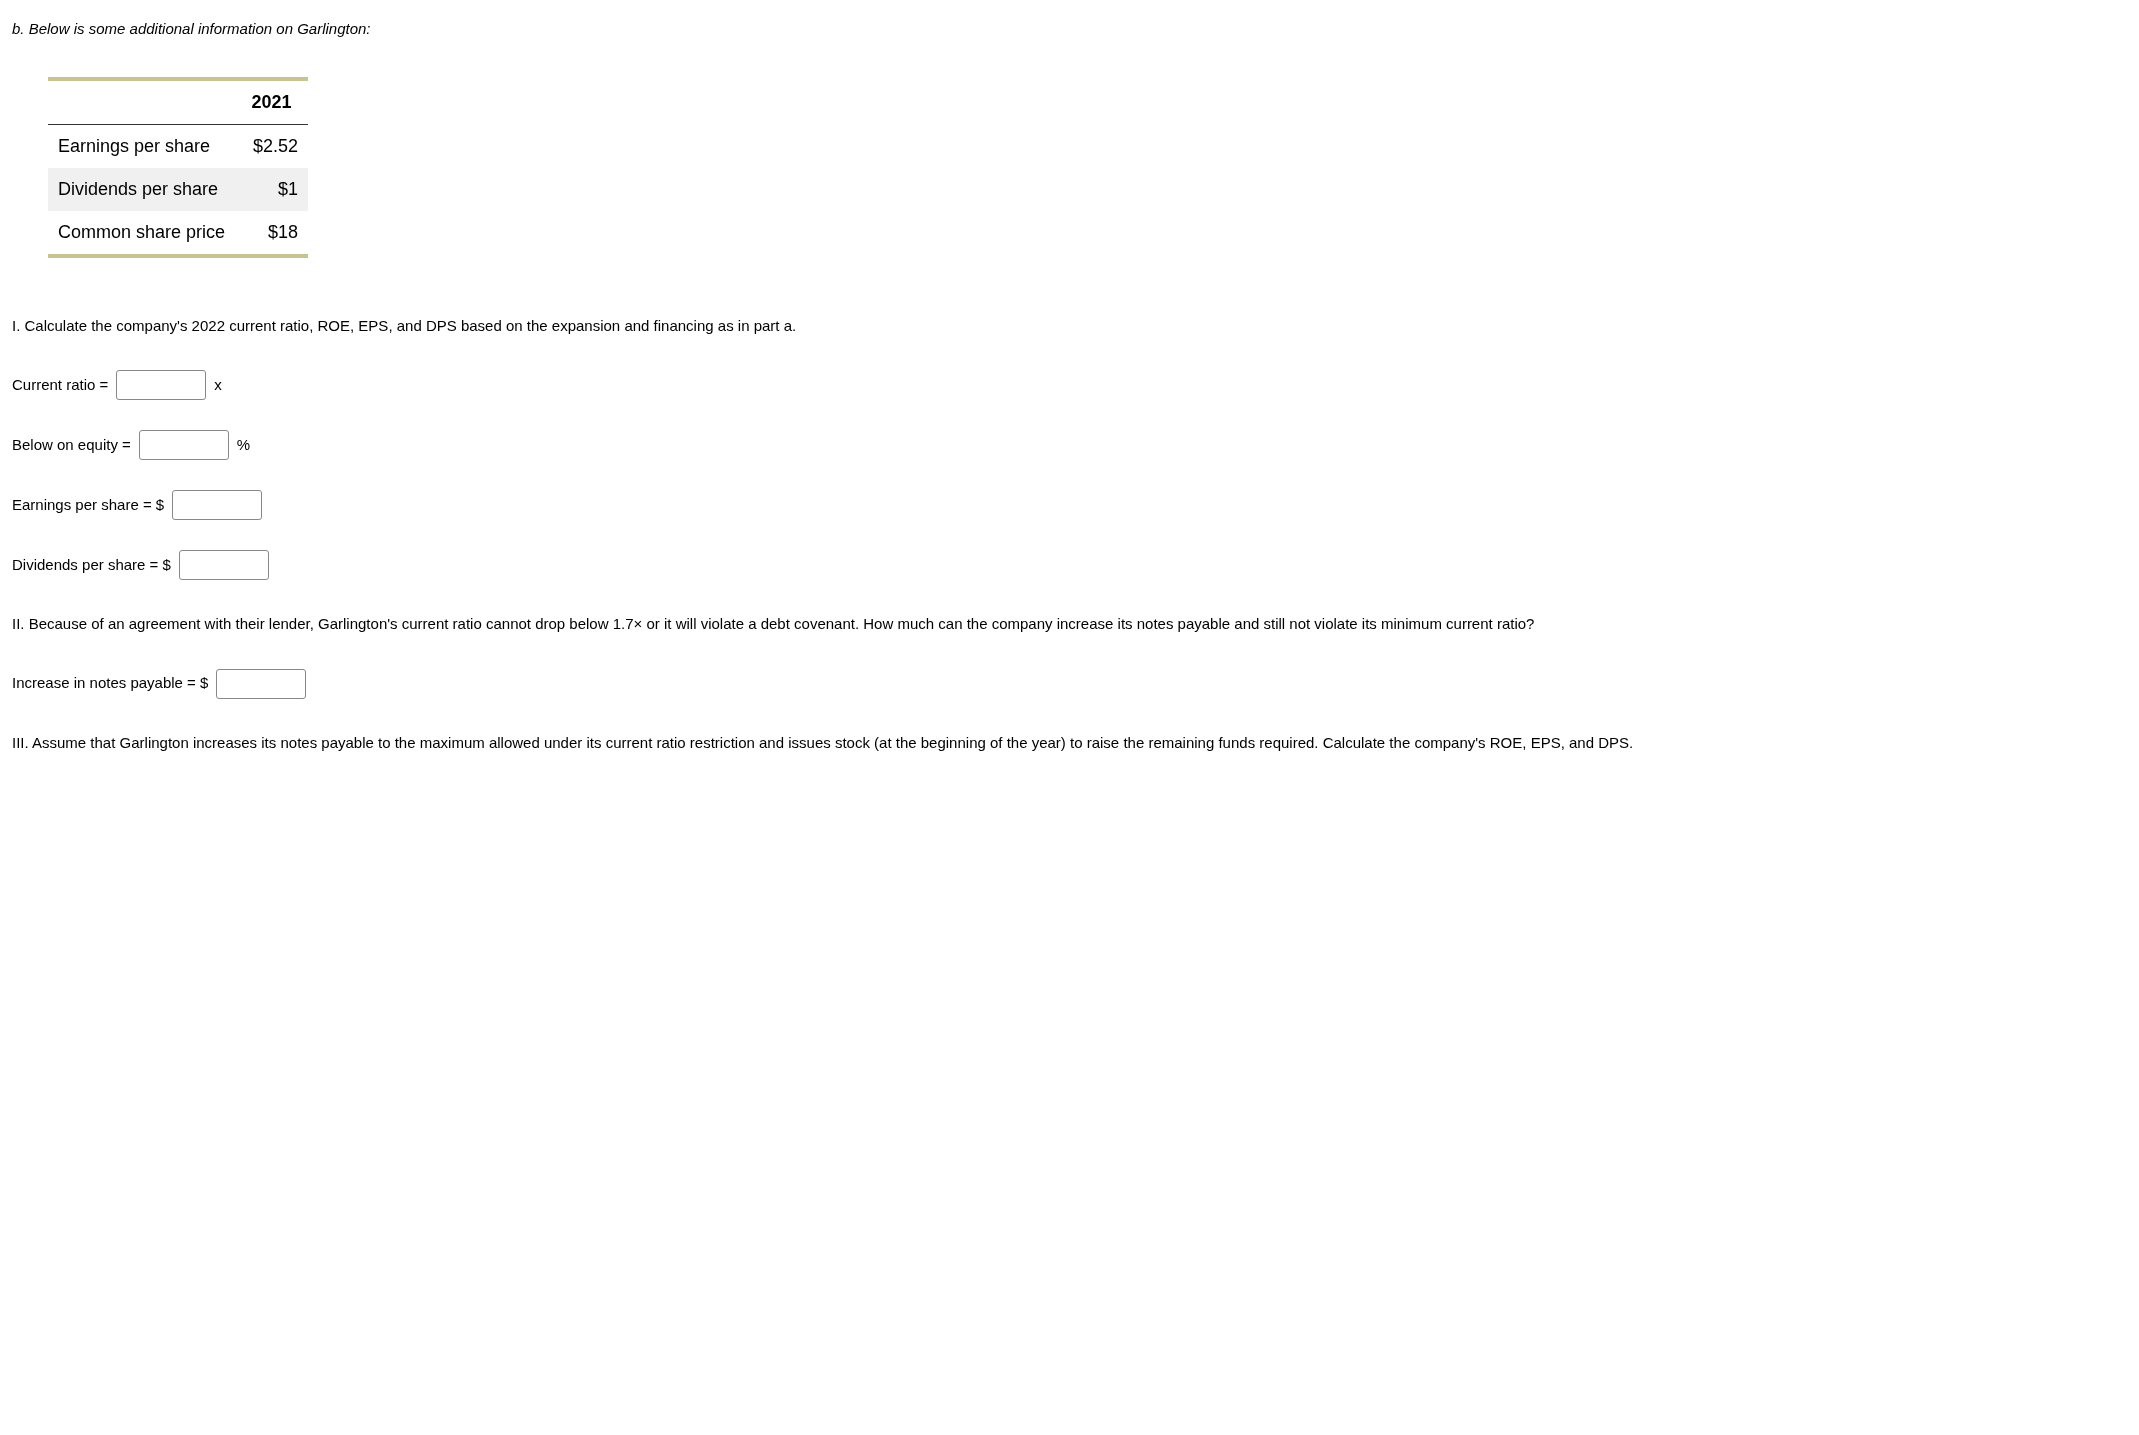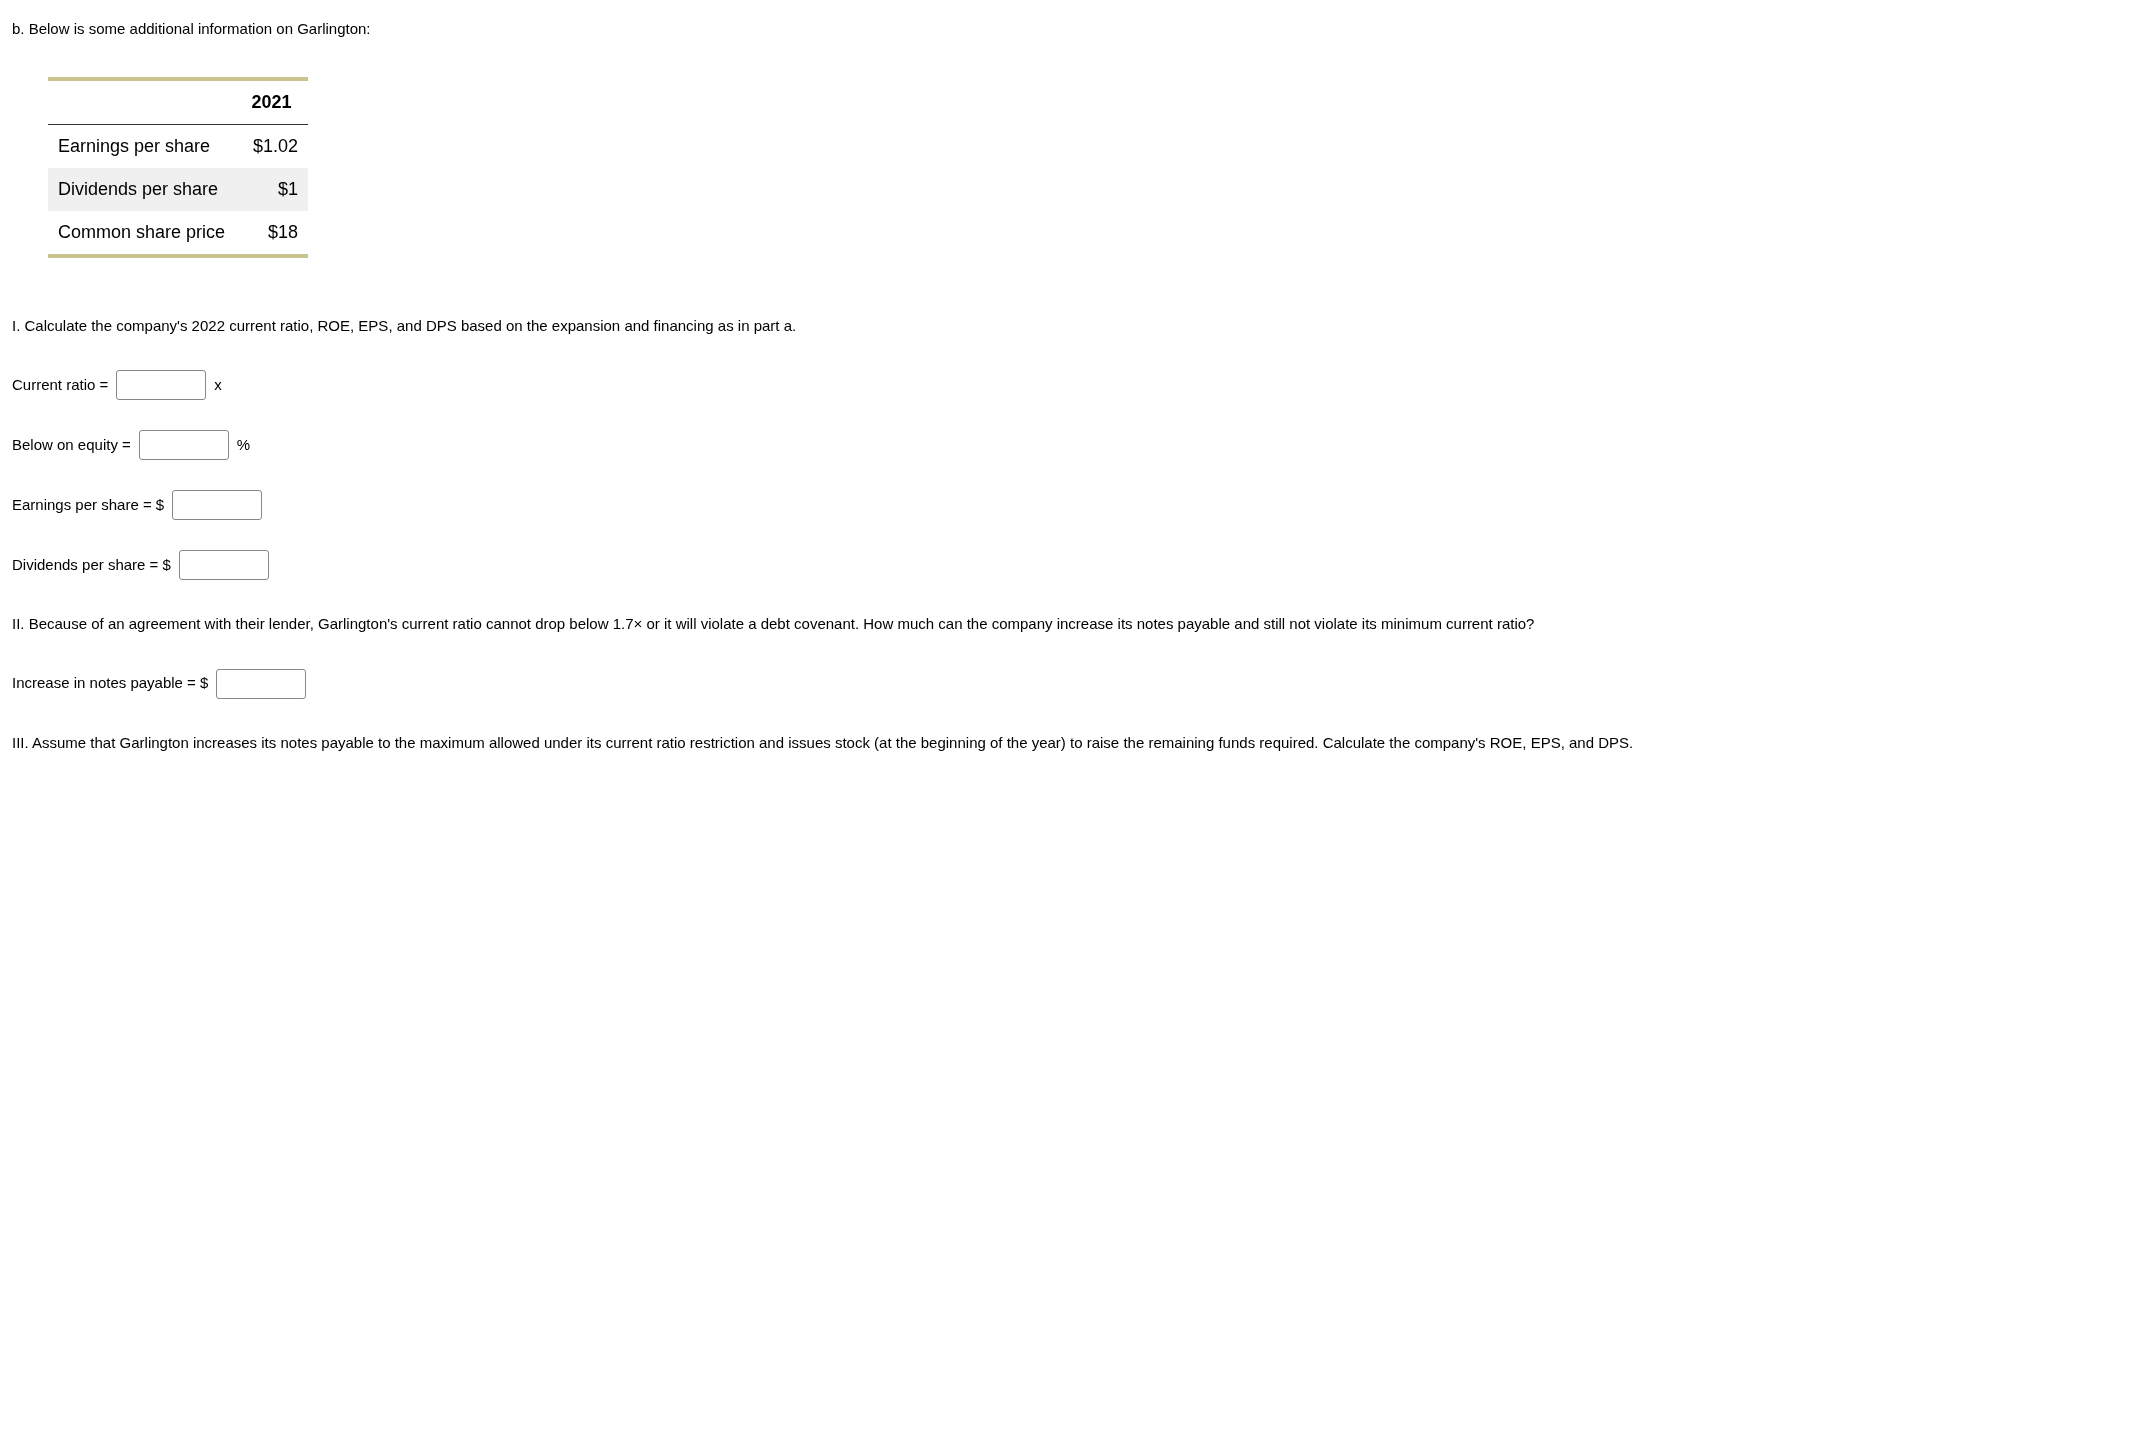--- a/index.html
+++ b/index.html
@@ -5,20 +5,21 @@
   body {
     font-family: Verdana, Geneva, sans-serif;
     font-size: 15px;
     color: #000;
     margin: 0;
     padding: 18px 12px;
     line-height: 1.5;
   }
   .intro {
     margin-bottom: 36px;
+    font-style: italic;
   }
   .table-wrap {
     margin-left: 36px;
     margin-bottom: 54px;
   }
   table {
     border-collapse: collapse;
     border-top: 4px solid #c9c48f;
     border-bottom: 4px solid #c9c48f;
   }
@@ -70,21 +71,21 @@
   <table>
     <thead>
       <tr>
         <th></th>
         <th class="year">2021</th>
       </tr>
     </thead>
     <tbody>
       <tr>
         <td>Earnings per share</td>
-        <td class="val">$1.02</td>
+        <td class="val">$2.52</td>
       </tr>
       <tr>
         <td>Dividends per share</td>
         <td class="val">$1</td>
       </tr>
       <tr>
         <td>Common share price</td>
         <td class="val">$18</td>
       </tr>
     </tbody>

